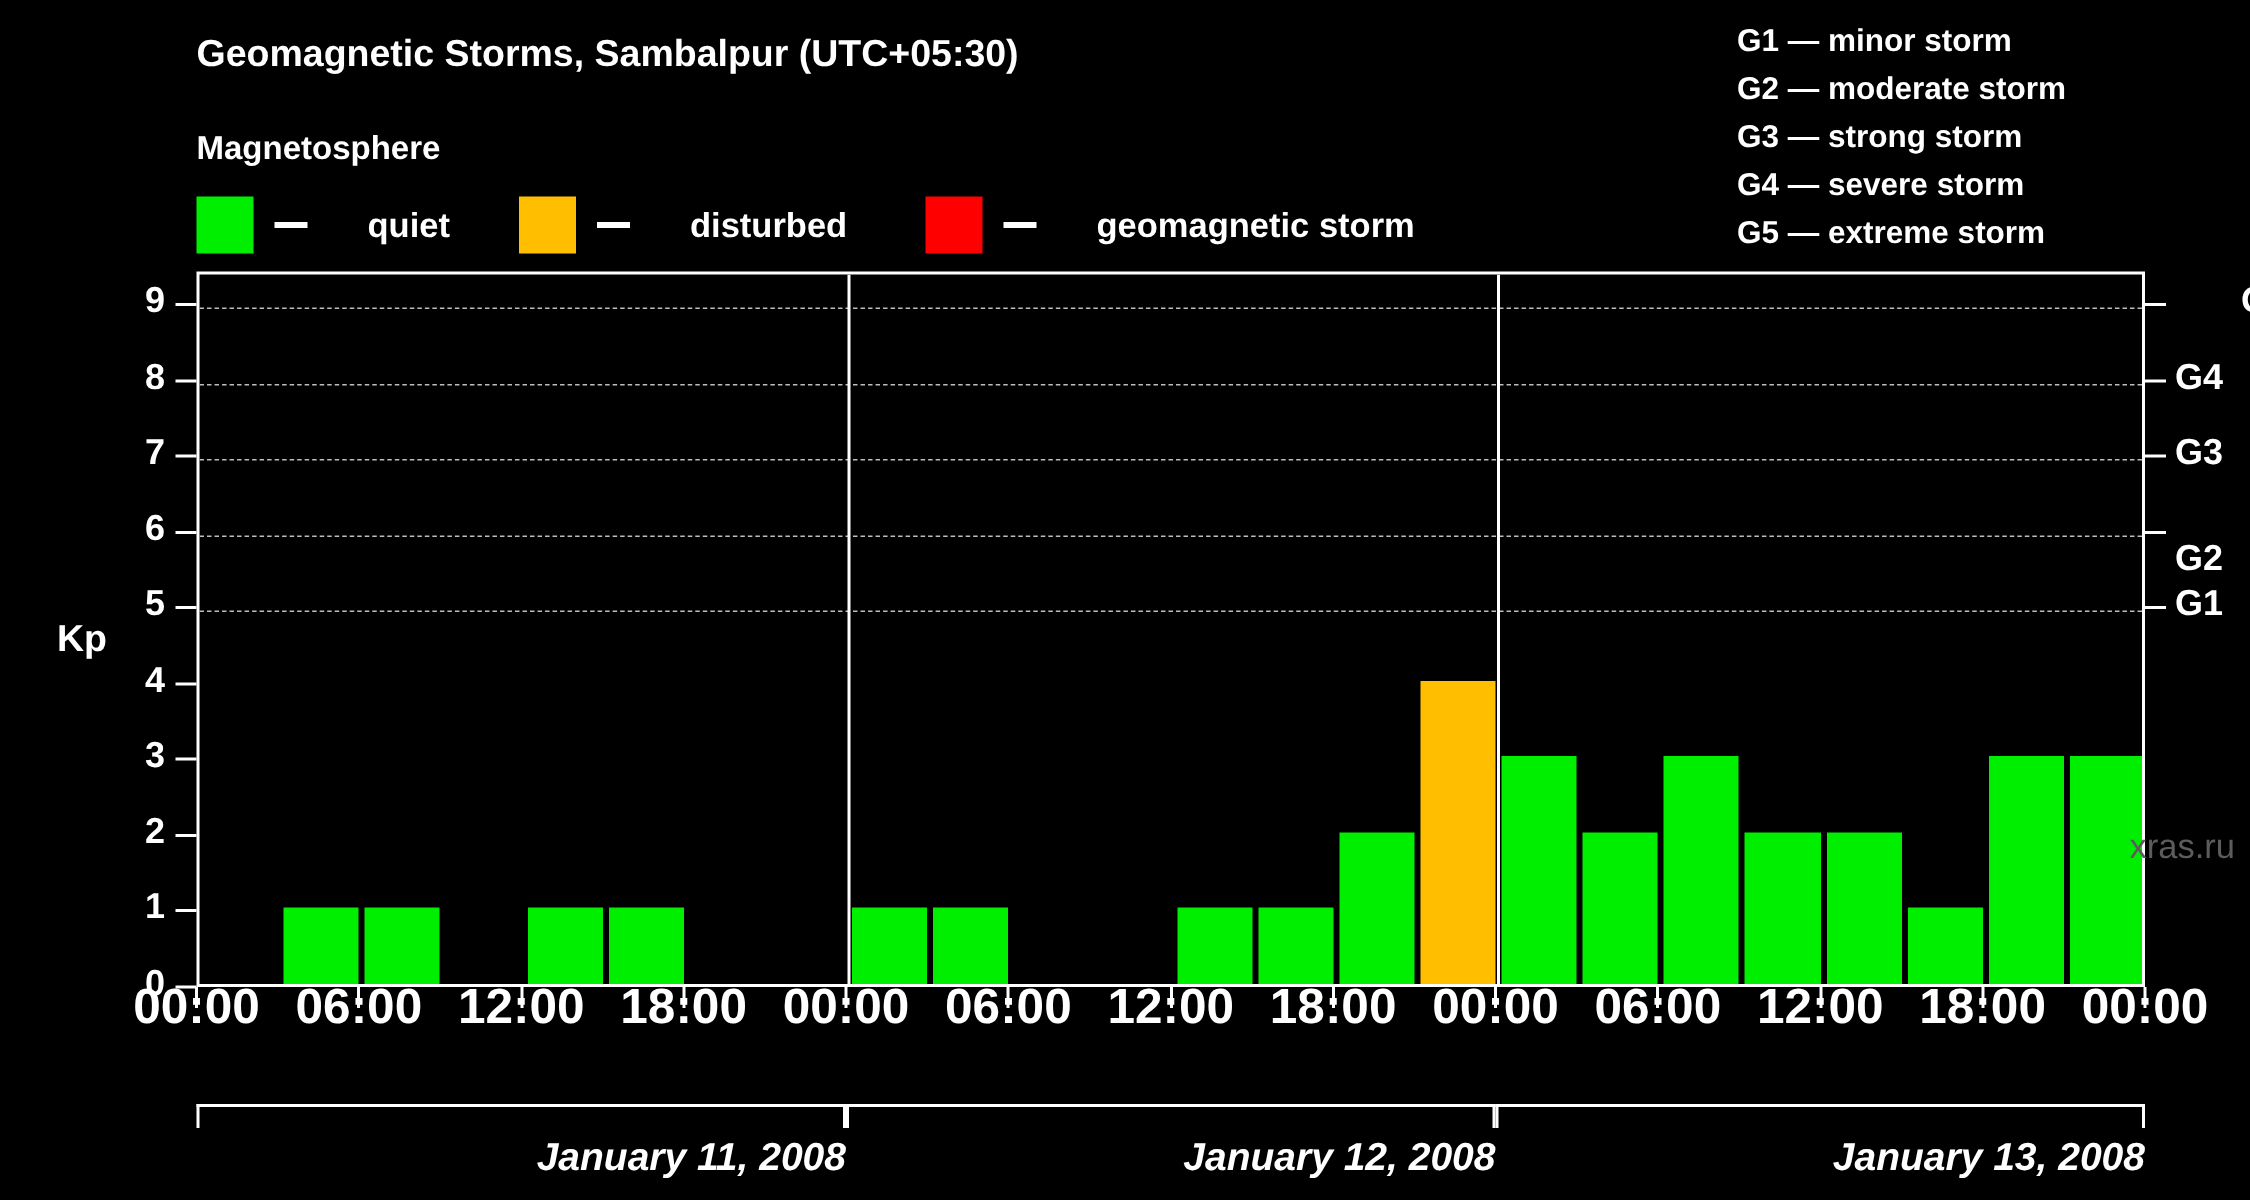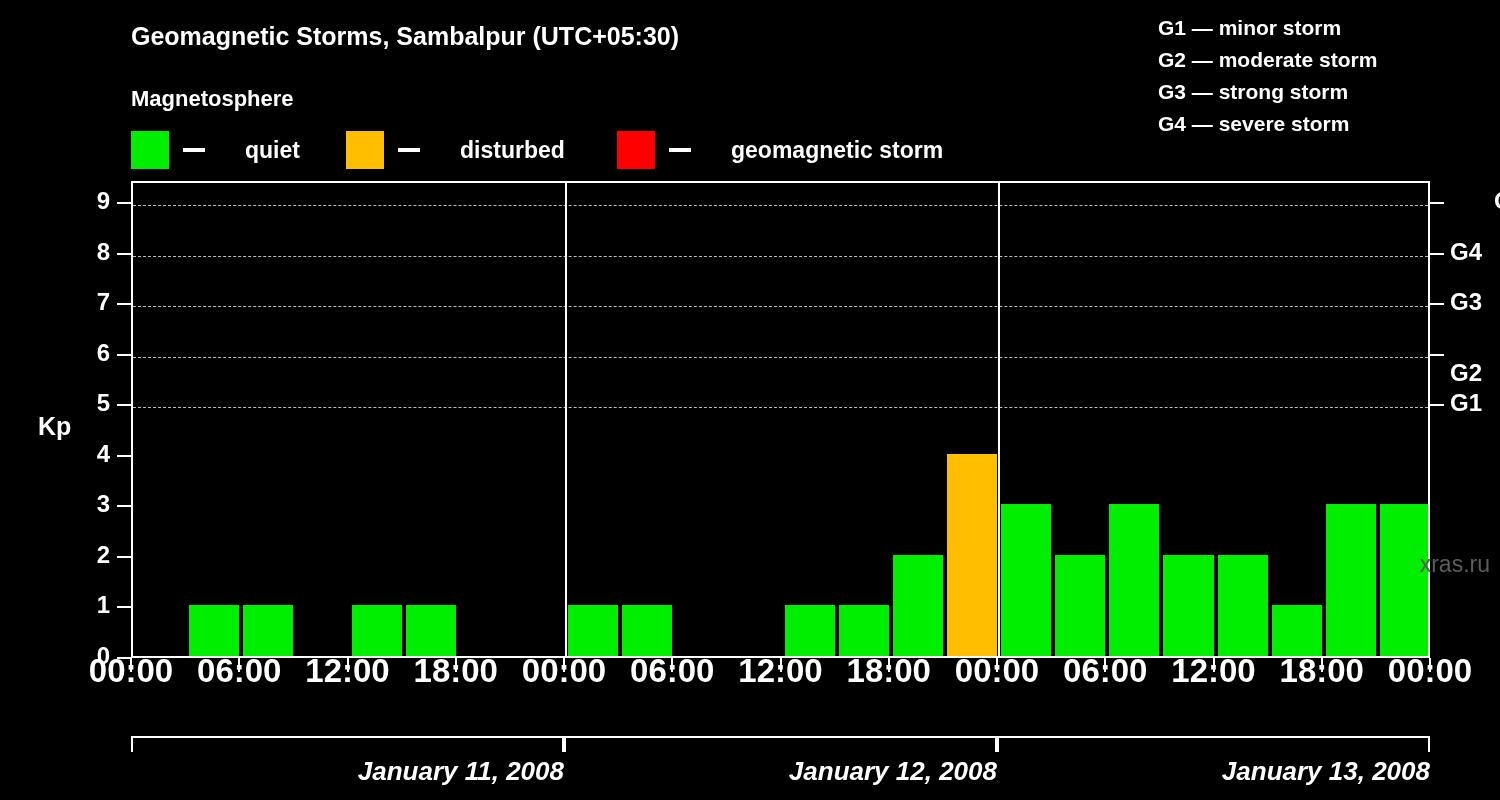--- a/index.html
+++ b/index.html
@@ -226,20 +226,21 @@
         <span class="legend-dash"></span>
         <span class="legend-label">geomagnetic storm</span>
       </div>
     </div>
 
   <div class="gscale-legend" id="gscale-legend">
       <div class="gscale-line">G1 — minor storm</div>
       <div class="gscale-line">G2 — moderate storm</div>
       <div class="gscale-line">G3 — strong storm</div>
       <div class="gscale-line">G4 — severe storm</div>
+      <div class="gscale-line">G5 — extreme storm</div>
     </div>
 
   <div class="plot-frame" id="plot-frame">
       <div class="gridline" style="top: 224.222px;"></div>
       <div class="gridline" style="top: 173.667px;"></div>
       <div class="gridline" style="top: 123.111px;"></div>
       <div class="gridline" style="top: 72.5556px;"></div>
       <div class="gridline" style="top: 22px;"></div>
       <div class="day-sep" style="left: 432px;"></div>
       <div class="day-sep" style="left: 865px;"></div>

